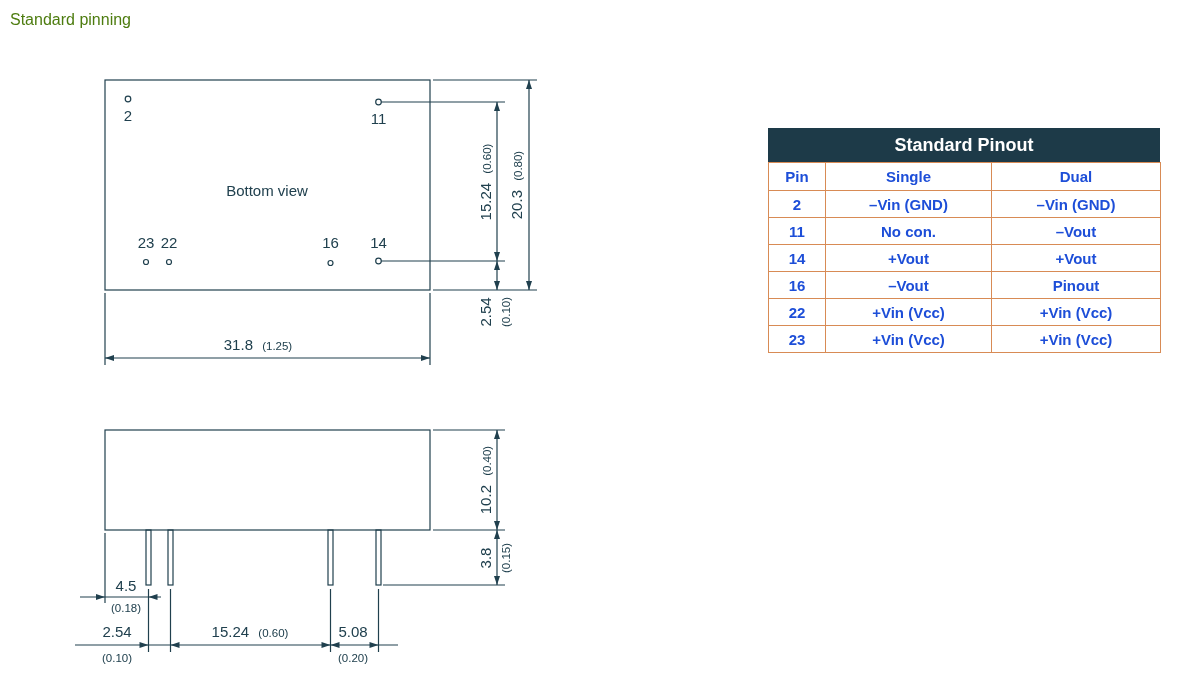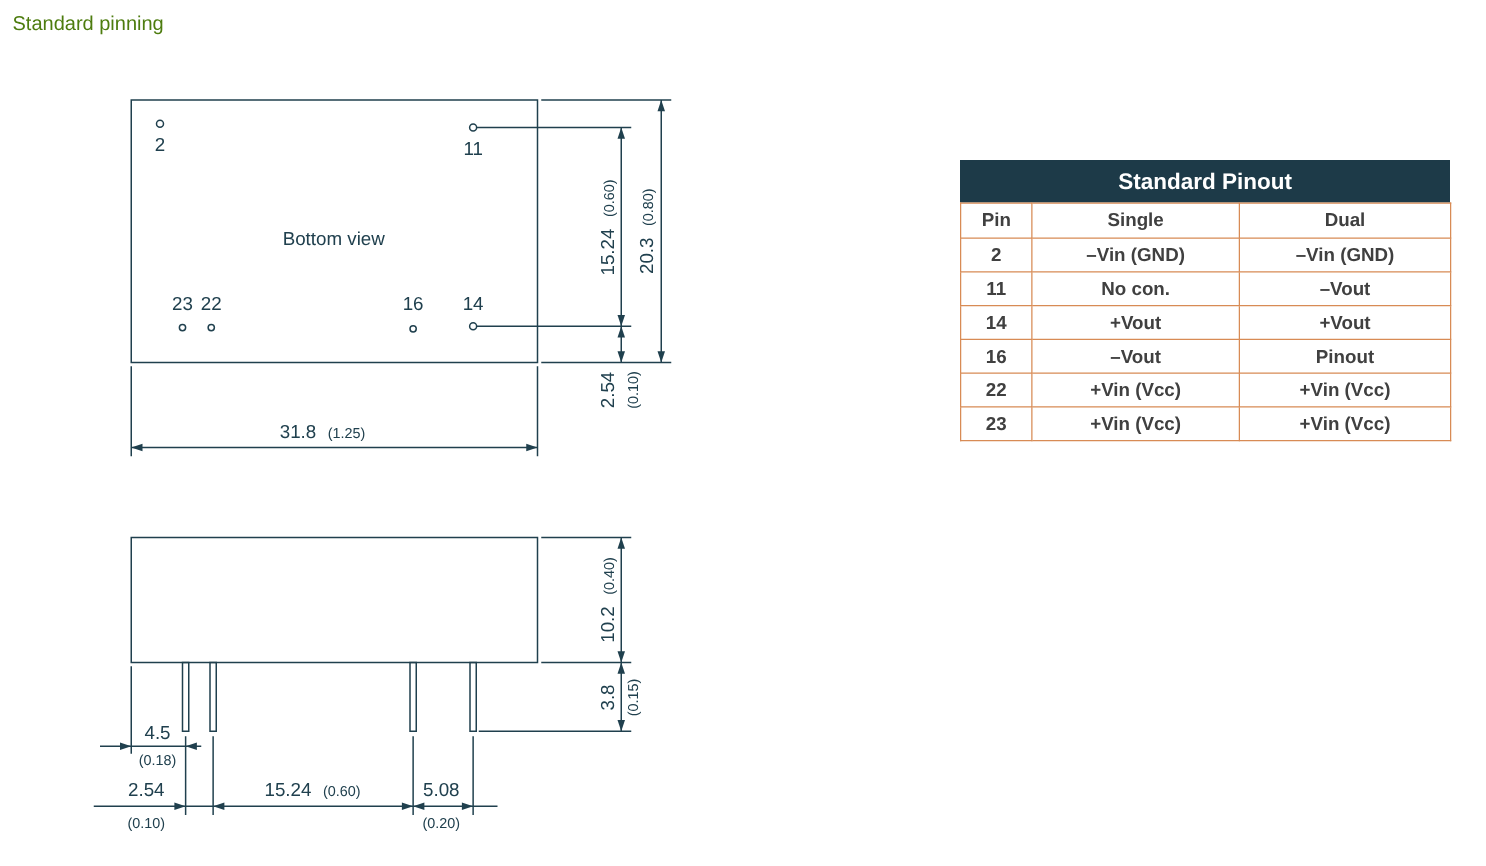--- a/index.html
+++ b/index.html
@@ -58,21 +58,21 @@
   .pinout table {
     width: 100%;
     border-collapse: collapse;
     table-layout: fixed;
   }
   .pinout th, .pinout td {
     border: 1px solid #d88b55;
     text-align: center;
     font-size: 15px;
     padding: 0;
-    color: #404040;
+    color: #1d4ed8;
   }
   .pinout th { font-weight: bold; height: 27px; }
   .pinout td { height: 26px; font-weight: bold; }
   .pinout td.pin { font-weight: bold; }
 </style>
 </head>
 <body>
 
 <div class="page">
 

